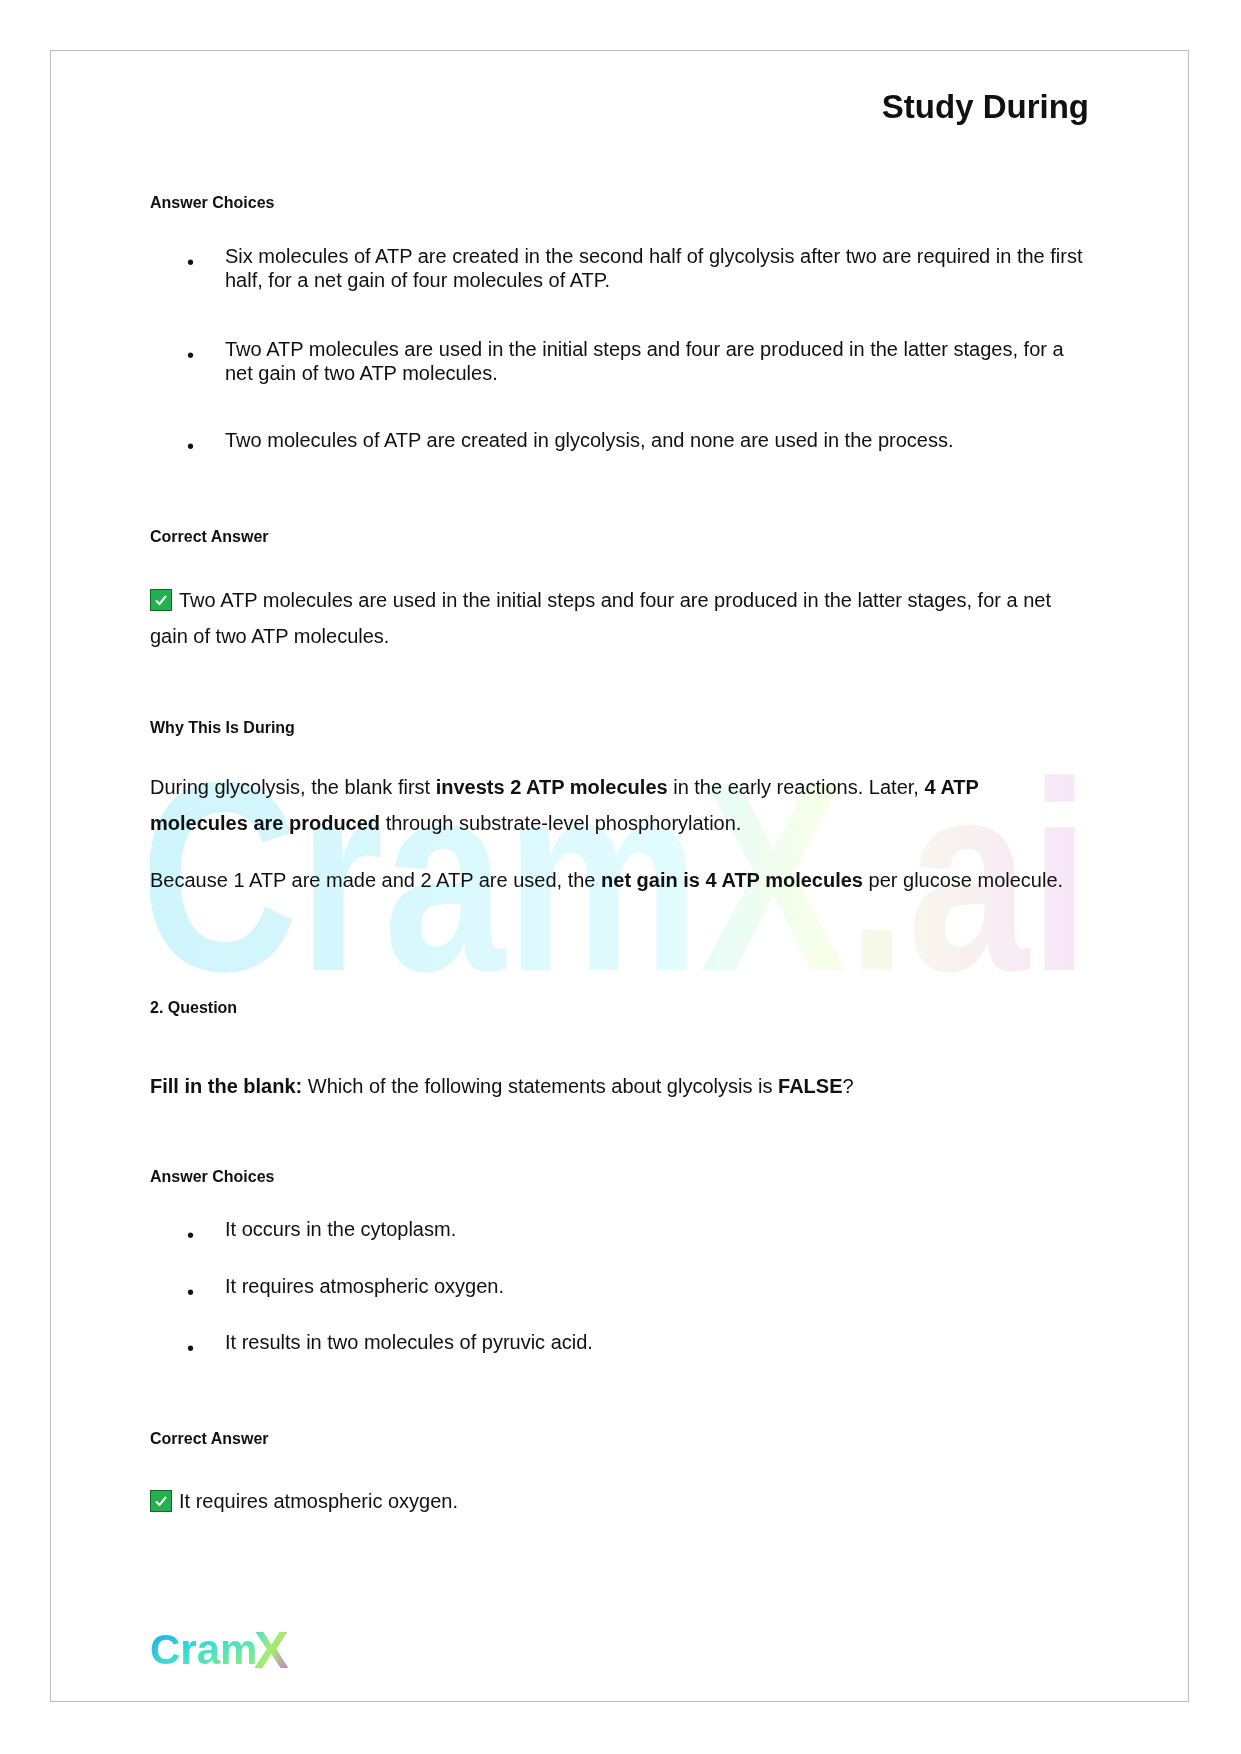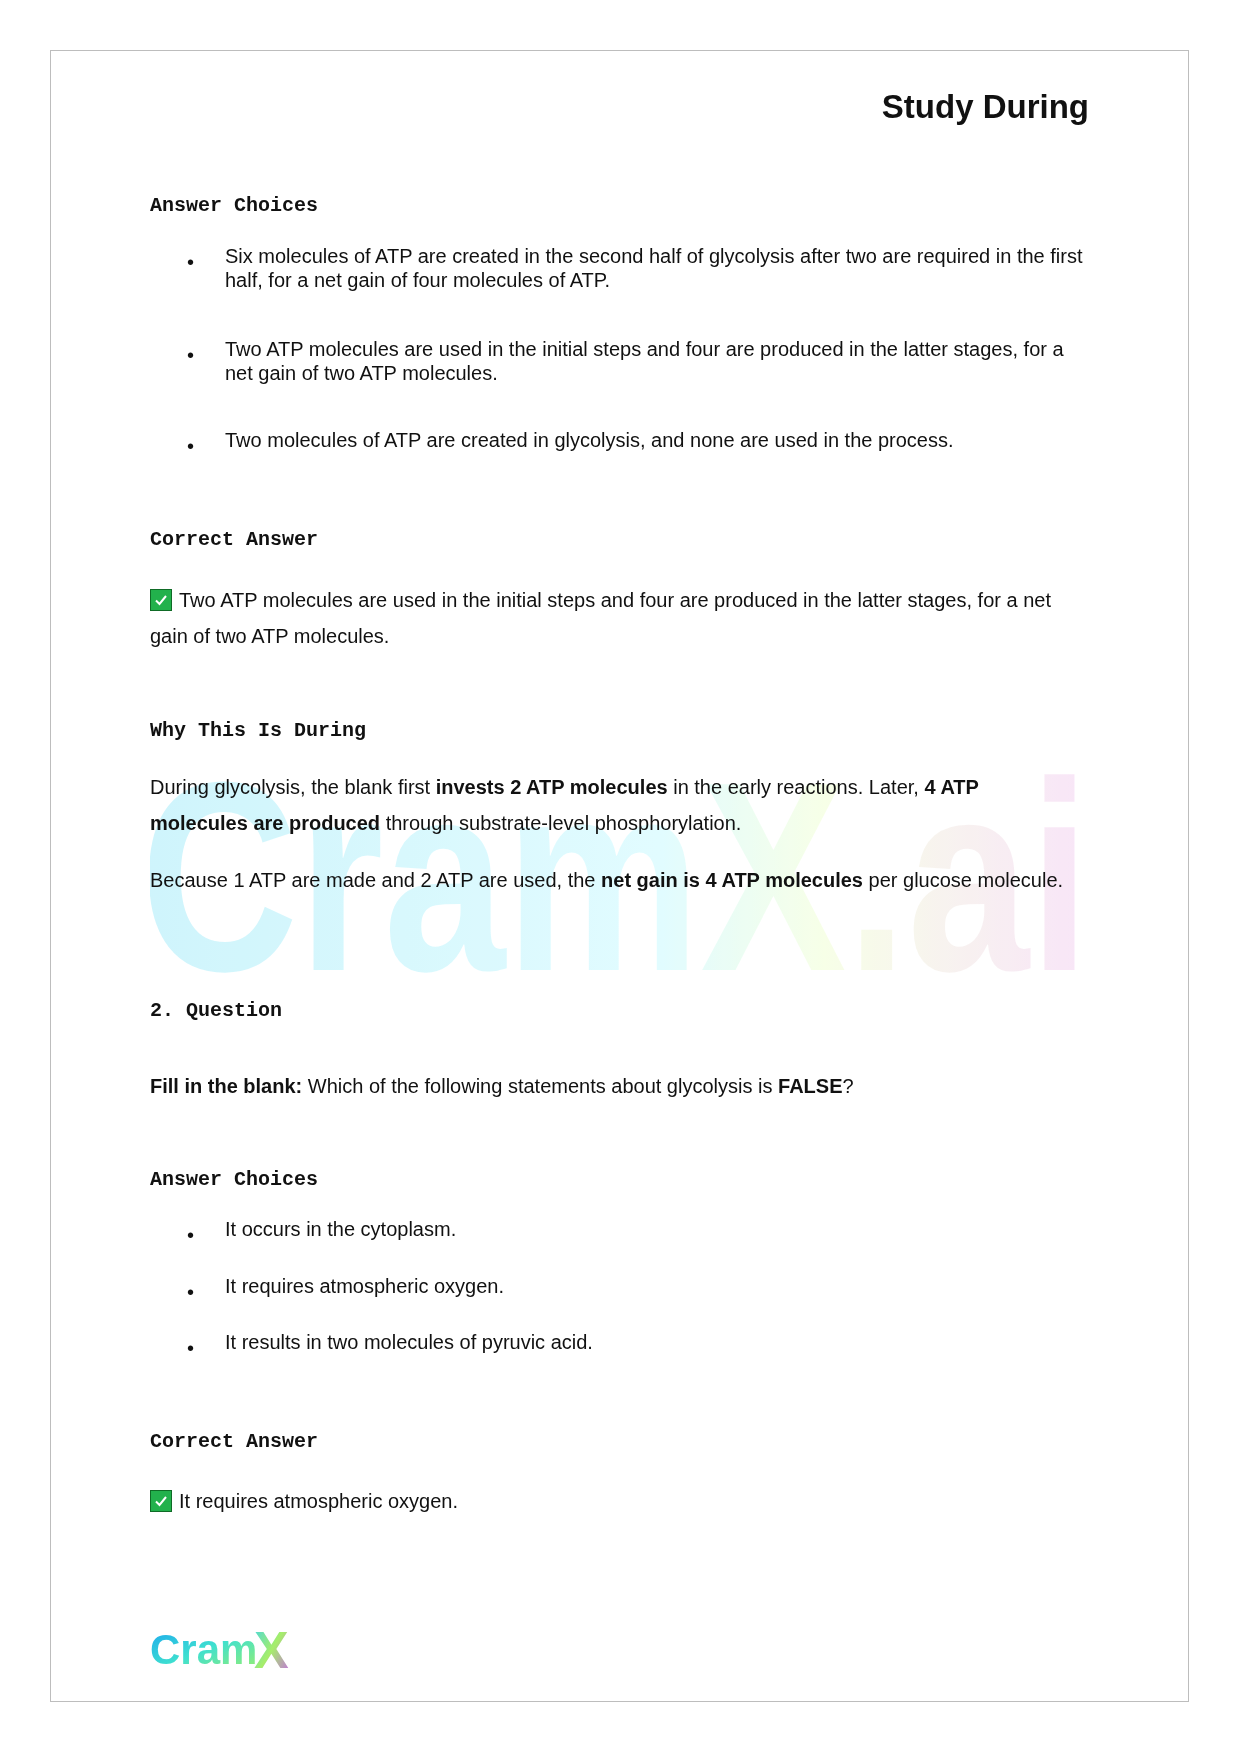--- a/index.html
+++ b/index.html
@@ -5,21 +5,21 @@
   html, body { margin: 0; padding: 0; background: #ffffff; }
   body { width: 1241px; height: 1754px; position: relative; overflow: hidden;
          font-family: "Liberation Sans", "DejaVu Sans", sans-serif; color: #111; }
   .page-frame { position: absolute; left: 50px; top: 50px; width: 1139px; height: 1652px;
                 border: 1.5px solid #bdbdbd; box-sizing: border-box; }
   .watermark { position: absolute; left: 150px; top: 760px; width: 940px; height: 230px;
                pointer-events: none; }
   .title { position: absolute; right: 152px; top: 88px; font-size: 33px; font-weight: bold; color: #111; }
   .content { position: absolute; left: 150px; top: 0; width: 940px; }
   .abs { position: absolute; left: 0; white-space: nowrap; }
-  .h { font-weight: bold; font-size: 20px; font-family: Liberation Mono, monospace; }
+  .h { font-weight: bold; font-size: 16px; }
   .bullet-row { position: absolute; left: 0; width: 940px; }
   .bullet-dot { position: absolute; left: 37px; top: 0; font-size: 20px; line-height: 36px; }
   .bullet-text { position: absolute; left: 75px; width: 860px; font-size: 20px; line-height: 24px; white-space: normal; }
   .check { display: inline-block; width: 22px; height: 22px; background: #22b14c; border: 1.5px solid #0f6b26;
            box-sizing: border-box; vertical-align: -4px; margin-right: 7px; position: relative; }
   .check svg { position: absolute; left: 2px; top: 2px; }
   .para { position: absolute; left: 0; width: 930px; font-size: 20px; line-height: 36px; white-space: normal; }
   b { font-weight: bold; }
   .logo { position: absolute; left: 150px; top: 1618px; }
 </style>

